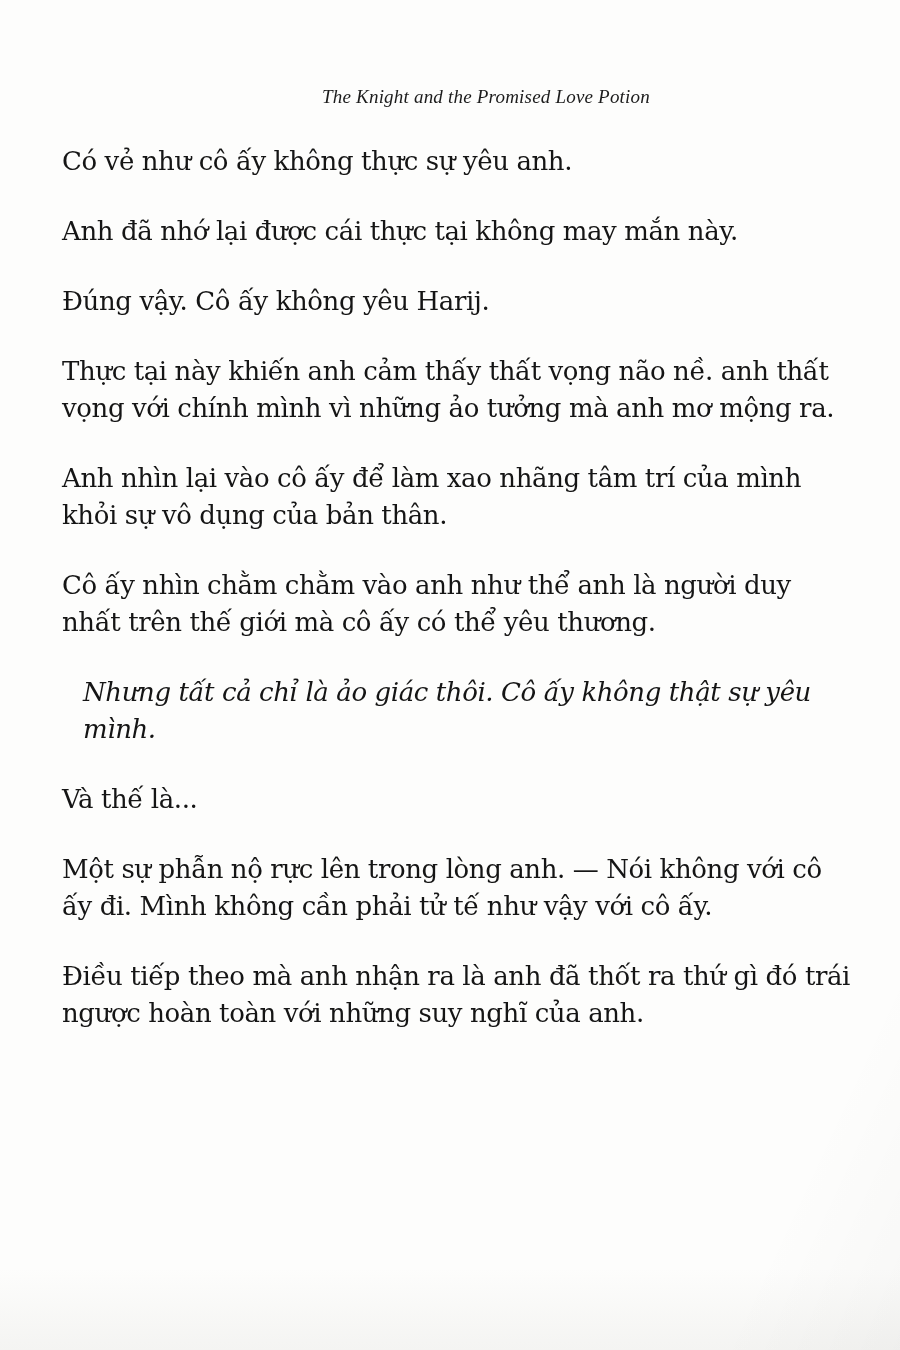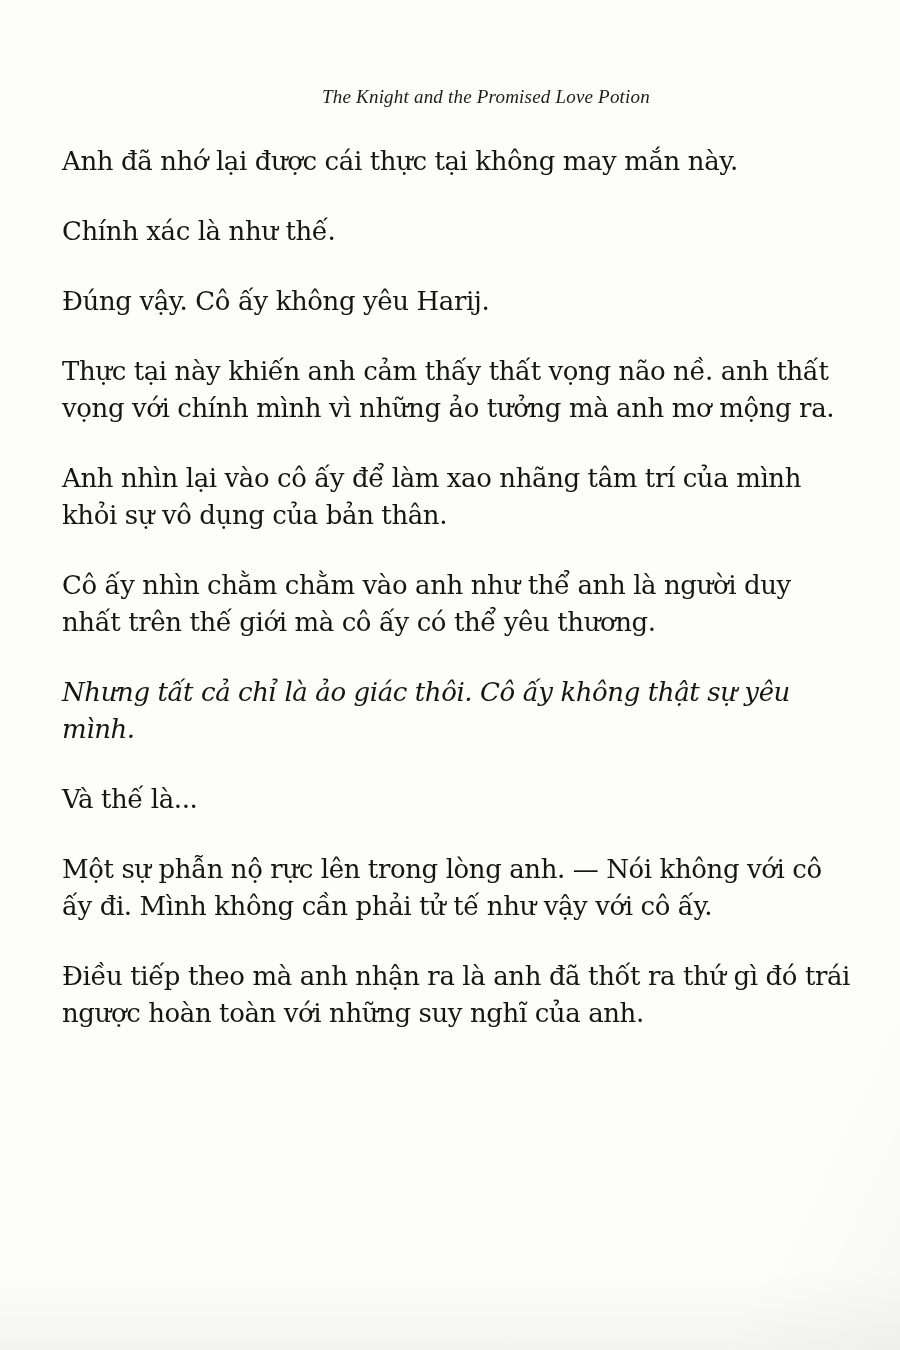--- a/index.html
+++ b/index.html
@@ -49,34 +49,35 @@
     margin: 0 0 33px 0;
     font-family: "DejaVu Serif", serif;
     font-size: 26px;
     line-height: 37px;
     letter-spacing: -0.4px;
     color: #151515;
     text-align: left;
   }
   .chapter-text p.italic {
     font-style: italic;
+    margin-left: 21px;
   }
 </style>
 </head>
 <body>
 
 <div class="page">
 
   <header class="page-header">
     <h1>The Knight and the Promised Love Potion</h1>
   </header>
 
   <main class="chapter-text">
+    <p>Có vẻ như cô ấy không thực sự yêu anh.</p>
     <p>Anh đã nhớ lại được cái thực tại không may mắn này.</p>
-    <p>Chính xác là như thế.</p>
     <p>Đúng vậy. Cô ấy không yêu Harij.</p>
     <p>Thực tại này khiến anh cảm thấy thất vọng não nề. anh thất vọng với chính mình vì những ảo tưởng mà anh mơ mộng ra.</p>
     <p>Anh nhìn lại vào cô ấy để làm xao nhãng tâm trí của mình khỏi sự vô dụng của bản thân.</p>
     <p>Cô ấy nhìn chằm chằm vào anh như thể anh là người duy nhất trên thế giới mà cô ấy có thể yêu thương.</p>
     <p class="italic">Nhưng tất cả chỉ là ảo giác thôi. Cô ấy không thật sự yêu mình.</p>
     <p>Và thế là...</p>
     <p>Một sự phẫn nộ rực lên trong lòng anh. — Nói không với cô ấy đi. Mình không cần phải tử tế như vậy với cô ấy.</p>
     <p>Điều tiếp theo mà anh nhận ra là anh đã thốt ra thứ gì đó trái ngược hoàn toàn với những suy nghĩ của anh.</p>
   </main>
 

